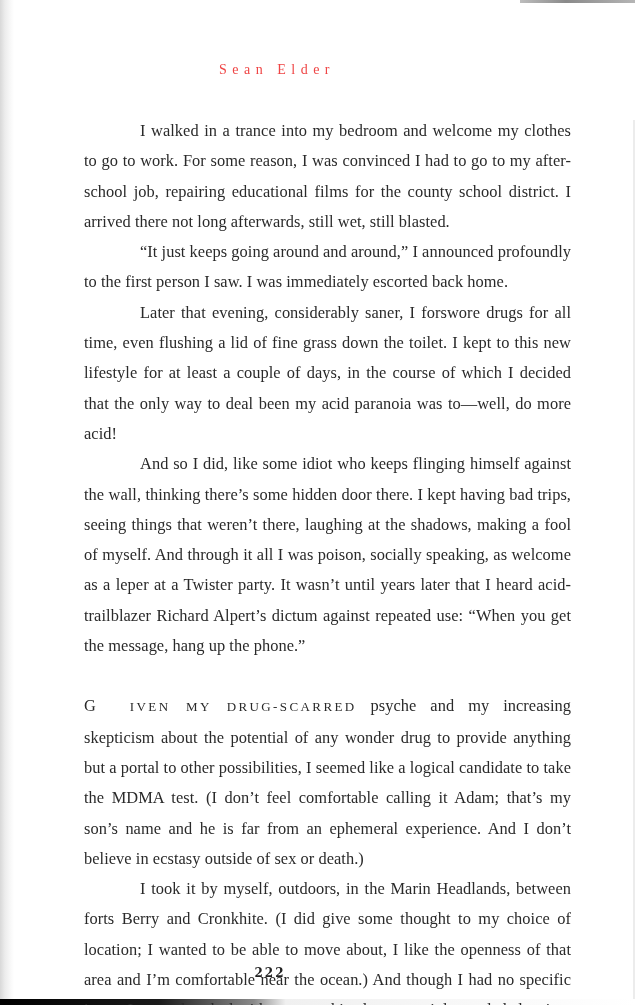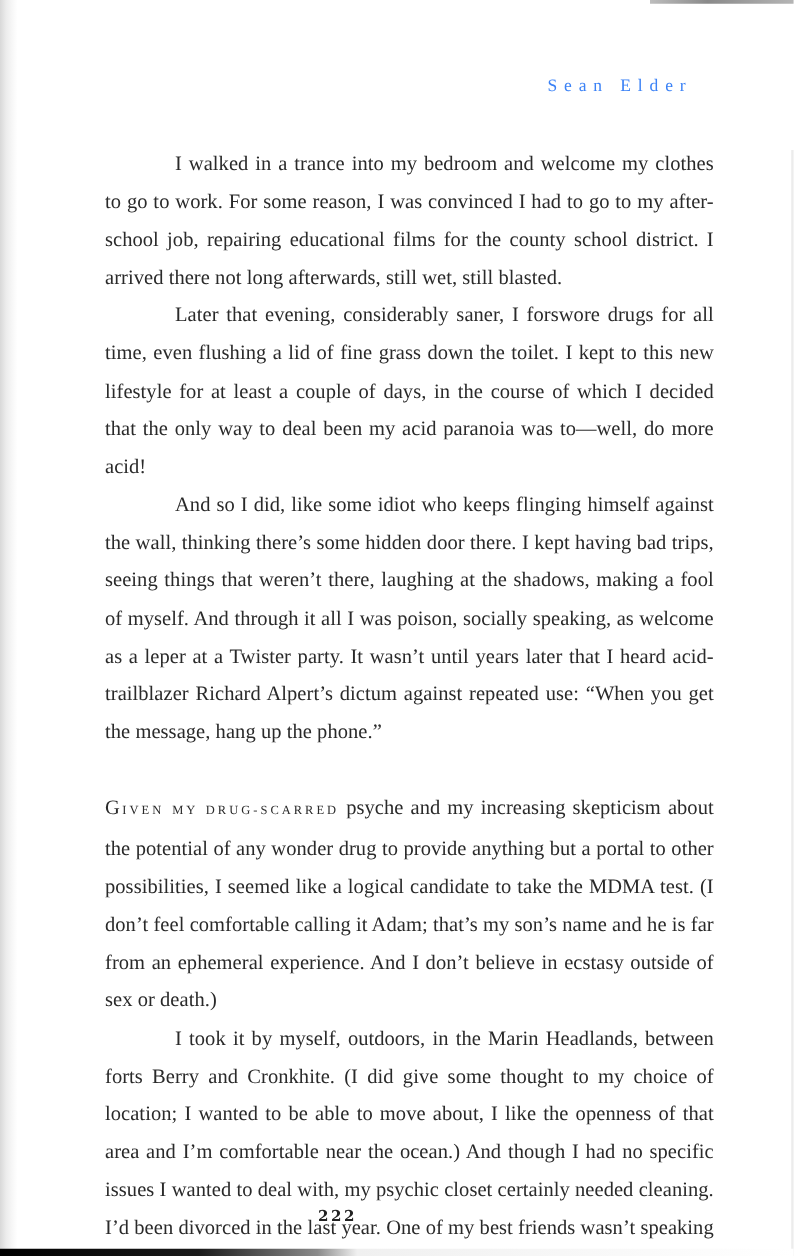--- a/index.html
+++ b/index.html
@@ -36,24 +36,24 @@
   .bottom-bar {
     position: absolute;
     left: 0; bottom: 0;
     width: 635px; height: 6px;
     background: linear-gradient(to right, #000000 0%, #1a1a1a 25%, #8a8a8a 40%, #f0f0f0 45%, #ffffff 100%);
   }
   .running-head {
     position: absolute;
     top: 62px;
     left: 0; width: 554px;
-    text-align: right;
+    text-align: center;
     font-size: 14px;
     letter-spacing: 5.5px;
-    color: #3b82f6;
+    color: #ef4444;
   }
   .text-block {
     position: absolute;
     left: 84px;
     top: 116px;
     width: 487px;
     font-size: 16.4px;
     line-height: 30.3px;
     text-align: justify;
     letter-spacing: 0.05px;
@@ -65,23 +65,24 @@
   .text-block p.noindent {
     text-indent: 0;
   }
   .text-block p.section-start {
     margin-top: 30px;
   }
   .smallcaps-lead {
     font-size: 16.4px;
   }
   .smallcaps-lead .sc {
-    font-size: 10px;
+    font-size: 13px;
     letter-spacing: 2.4px;
     text-transform: uppercase;
+    margin-left: 32px;
   }
   .smallcaps-lead .cap {
     letter-spacing: 2px;
   }
   .folio {
     position: absolute;
     top: 966px;
     left: 0; width: 540px;
     text-align: center;
     font-size: 12px;
@@ -96,20 +97,21 @@
 
 <div class="left-shade"></div>
 <div class="right-edge"></div>
 <div class="top-right-strip"></div>
 <div class="bottom-bar"></div>
 
 <div class="running-head">Sean Elder</div>
 
 <div class="text-block">
   <p>I walked in a trance into my bedroom and welcome my clothes to go to work. For some reason, I was convinced I had to go to my after-school job, repairing educational films for the county school district. I arrived there not long afterwards, still wet, still blasted.</p>
+  <p>“It just keeps going around and around,” I announced profoundly to the first person I saw. I was immediately escorted back home.</p>
   <p>Later that evening, considerably saner, I forswore drugs for all time, even flushing a lid of fine grass down the toilet. I kept to this new lifestyle for at least a couple of days, in the course of which I decided that the only way to deal been my acid paranoia was to—well, do more acid!</p>
   <p>And so I did, like some idiot who keeps flinging himself against the wall, thinking there’s some hidden door there. I kept having bad trips, seeing things that weren’t there, laughing at the shadows, making a fool of myself. And through it all I was poison, socially speaking, as welcome as a leper at a Twister party. It wasn’t until years later that I heard acid-trailblazer Richard Alpert’s dictum against repeated use: “When you get the message, hang up the phone.”</p>
 
   <p class="noindent section-start smallcaps-lead"><span class="cap">G</span><span class="sc">iven my drug-scarred</span><span> psyche and my increasing skepticism about the potential of any wonder drug to provide anything but a portal to other possibilities, I seemed like a logical candidate to take the MDMA test. (I don’t feel comfortable calling it Adam; that’s my son’s name and he is far from an ephemeral experience. And I don’t believe in ecstasy outside of sex or death.)</span></p>
   <p>I took it by myself, outdoors, in the Marin Headlands, between forts Berry and Cronkhite. (I did give some thought to my choice of location; I wanted to be able to move about, I like the openness of that area and I’m comfortable near the ocean.) And though I had no specific issues I wanted to deal with, my psychic closet certainly needed cleaning. I’d been divorced in the last year. One of my best friends wasn’t speaking to me. And I wasn’t making enough money at my chosen profession to buy myself a new pair of shoes.</p>
 </div>
 
 <div class="folio">222</div>
 
 </body></html>

